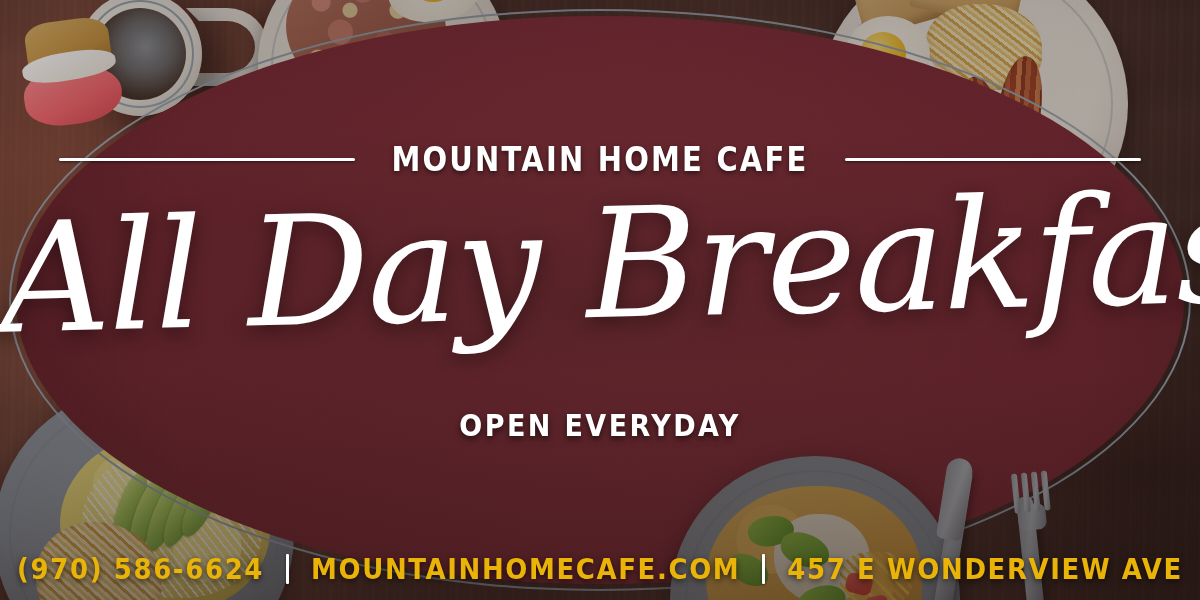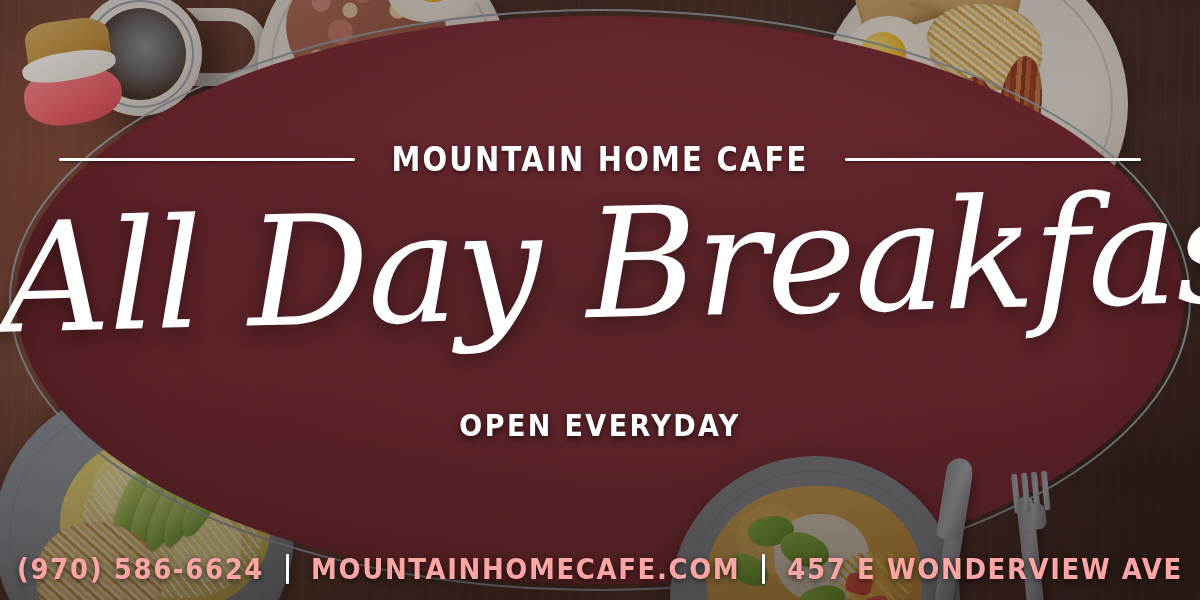--- a/index.html
+++ b/index.html
@@ -430,21 +430,21 @@
   }
 
   .footer {
     position: absolute;
     bottom: 16px;
     left: 0; right: 0;
     display: flex;
     align-items: center;
     justify-content: center;
     gap: 0;
-    color: #fca5a5;
+    color: #eab308;
     font-family: "DejaVu Sans", sans-serif;
     font-weight: 700;
     font-size: 26px;
     letter-spacing: 1.6px;
     line-height: 1;
     text-shadow: 0 2px 6px rgba(0,0,0,.62);
   }
   .footer .seg { padding: 0 0; transform: scaleY(1.12); white-space: nowrap; }
   .footer .pipe {
     display: inline-block;

